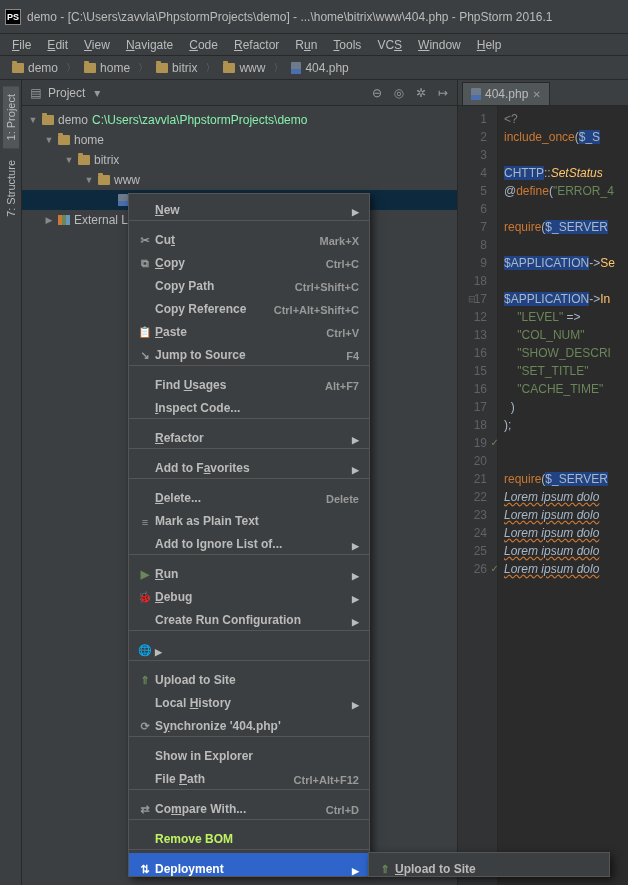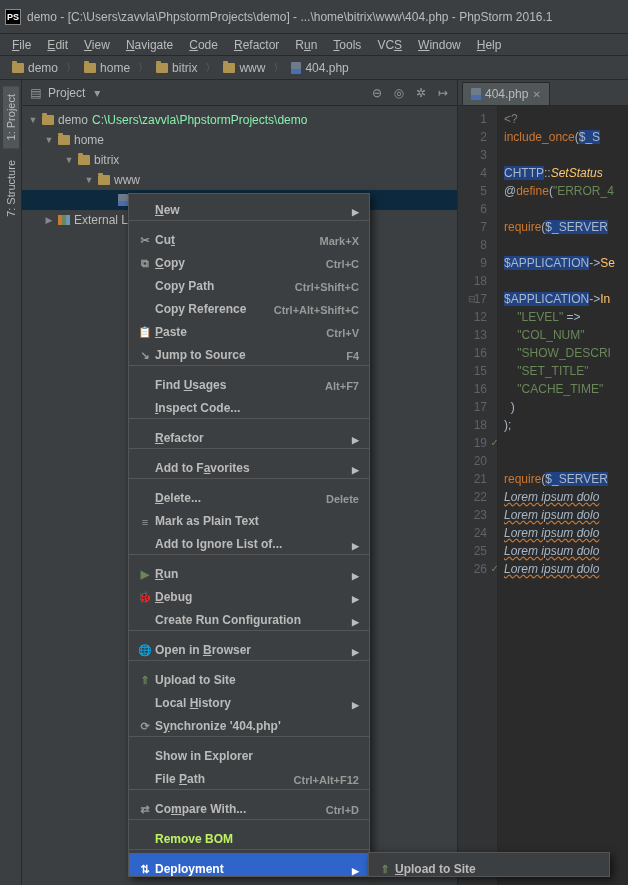--- a/index.html
+++ b/index.html
@@ -303,21 +303,20 @@
       <span class="arrow">▶</span>
     </div>
   <div class="mi">
       <span class="micon"></span>
       <span class="mlabel">Create Run Configuration</span>
       <span class="arrow">▶</span>
     </div>
   <div class="sep"></div>
   <div class="mi">
       <span class="micon">🌐</span>
-      <span class="mlabel">Open in <u>B</u>rowser</span>
       <span class="arrow">▶</span>
     </div>
   <div class="sep"></div>
   <div class="mi">
       <span class="micon" style="color:#6a8759">⇑</span>
       <span class="mlabel">Upload to Site</span>
     </div>
   <div class="mi">
       <span class="micon"></span>
       <span class="mlabel">Local <u>H</u>istory</span>

